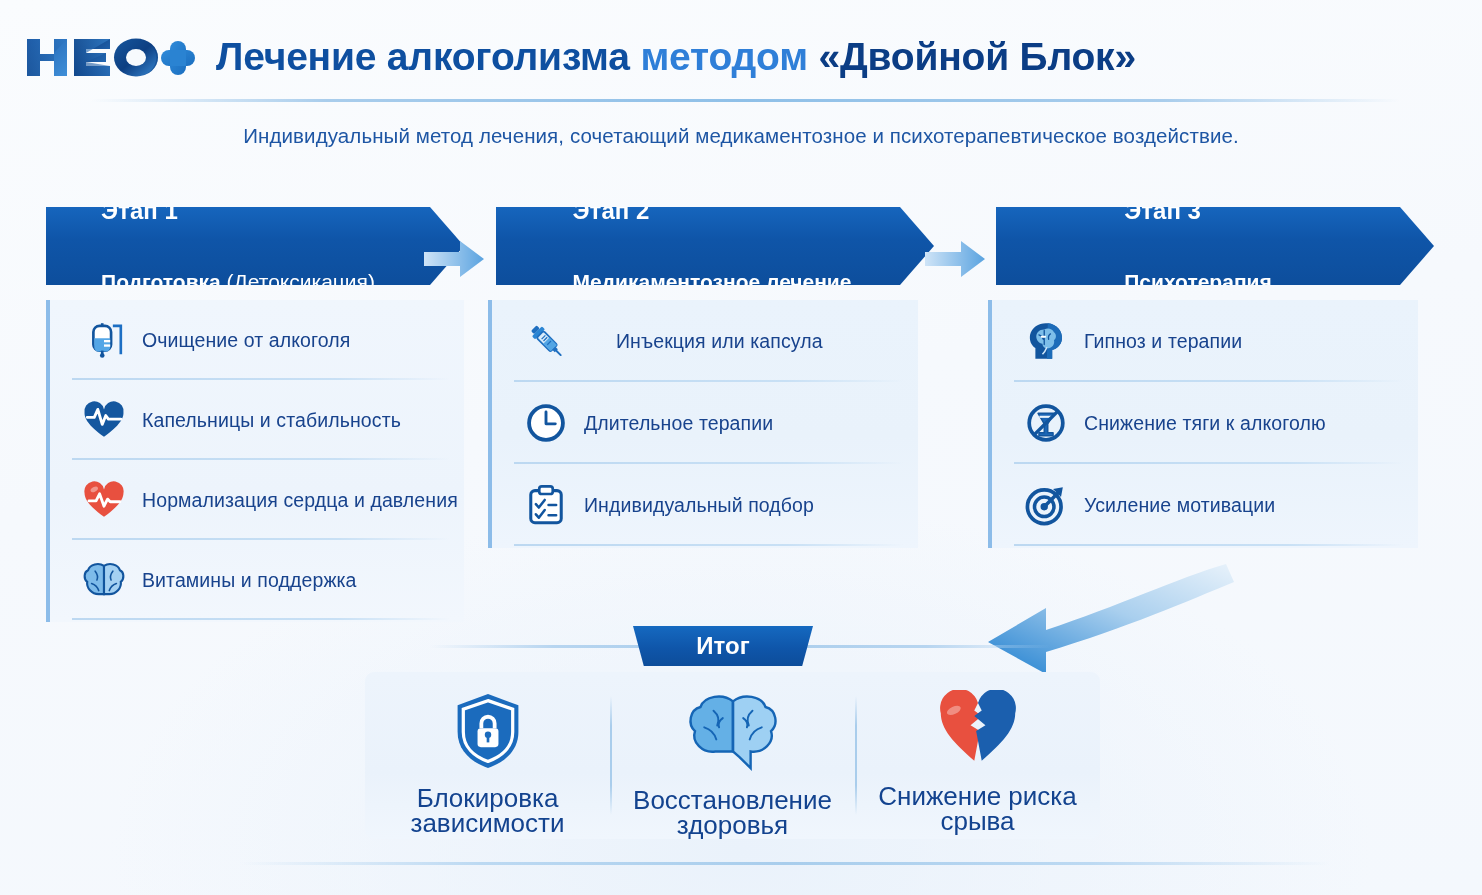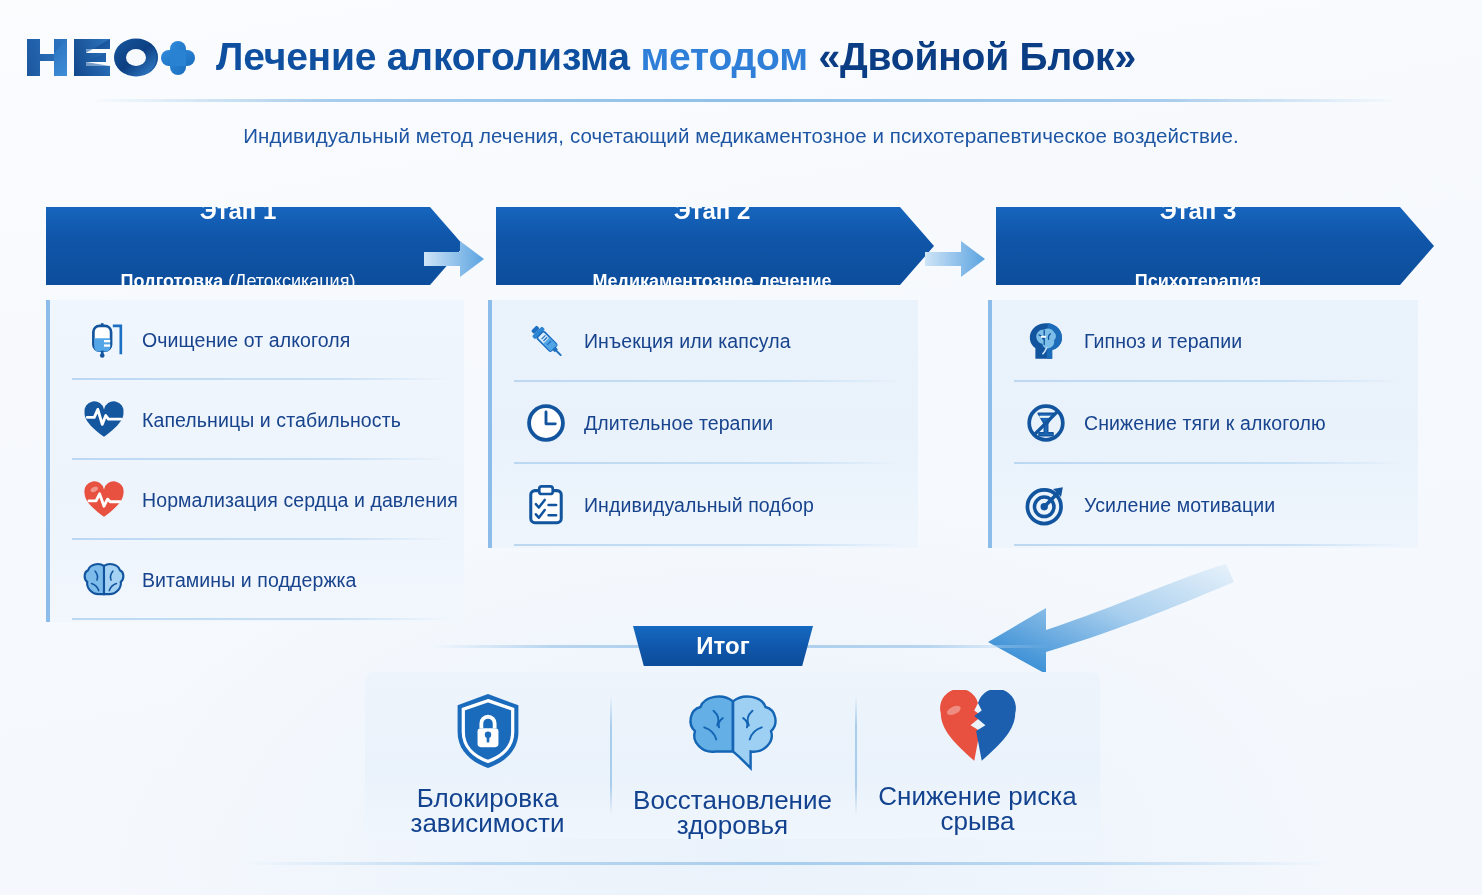--- a/index.html
+++ b/index.html
@@ -40,24 +40,24 @@
   }
 
   
   .stage-head {
     position:absolute; height:78px; color:#fff;
     background:linear-gradient(180deg,#1665bd 0%,#0f55a8 42%,#0d4e9c 100%);
     display:flex; flex-direction:column; align-items:center; justify-content:center;
     box-shadow:0 2px 4px rgba(20,70,140,.18);
   }
   .stage-head .num { font-size:24px; font-weight:bold; line-height:27px; }
-  .stage-head .nm  { font-size:18px; font-weight:bold; line-height:27px; white-space:nowrap; }
+  .stage-head .nm  { font-size:21px; font-weight:bold; line-height:27px; white-space:nowrap; }
   .stage-head .nm .light { font-weight:normal; }
   .clip-chev { clip-path:polygon(0 0, calc(100% - 34px) 0, 100% 50%, calc(100% - 34px) 100%, 0 100%); }
-  .clip-chev .inner { transform:translateX(-17px); display:flex; flex-direction:column; align-items:center;gap:44px; }
+  .clip-chev .inner { transform:translateX(-17px); display:flex; flex-direction:column; align-items:flex-start;gap:44px; }
 
   
   .conn { position:absolute; width:62px; height:40px; }
 
   
   .panel {
     position:absolute;
     background:linear-gradient(180deg,#eaf3fc 0%,#e9f2fb 55%,#eef5fd 100%);
     border-left:4px solid #8cbce9;
   }
@@ -256,21 +256,21 @@
           <linearGradient id="ca2" x1="0" y1="0" x2="1" y2="0">
         <stop offset="0" stop-color="#cfe4f7"></stop>
             <stop offset="1" stop-color="#5aa3e0"></stop>
           </linearGradient>
         </defs>
       <path d="M0 13 H36 V2 L60 20 L36 38 V27 H0 Z" fill="url(#ca2)"></path>
     </svg>
   </div>
 
   <div class="panel" style="left:488px; top:300px; width:430px; height:248px;">
-    <div class="row" style="height:82px;">
+    <div class="row" style="height:82px;gap:32px;">
       <div class="ic">
         <svg viewBox="0 0 52 52" width="46" height="46">
           <g transform="rotate(-45 26 26)">
             <rect x="22" y="6" width="9" height="5" rx="1.5" fill="#1f6fc0"></rect>
             <rect x="18.5" y="11" width="16" height="5" rx="1.5" fill="#2b86d4"></rect>
             <rect x="21" y="16" width="11" height="22" rx="2" fill="#d9ecfa" stroke="#1f6fc0" stroke-width="2"></rect>
             <rect x="21.5" y="26" width="10" height="12" fill="#52a5e4"></rect>
             <path d="M24 30 h6 M24 24 h6 M24 21 h6" stroke="#1f6fc0" stroke-width="1.4"></path>
             <rect x="24" y="38" width="5" height="4" fill="#1f6fc0"></rect>
             <path d="M26.5 42 V49" stroke="#1f6fc0" stroke-width="2.2" stroke-linecap="round"></path>

